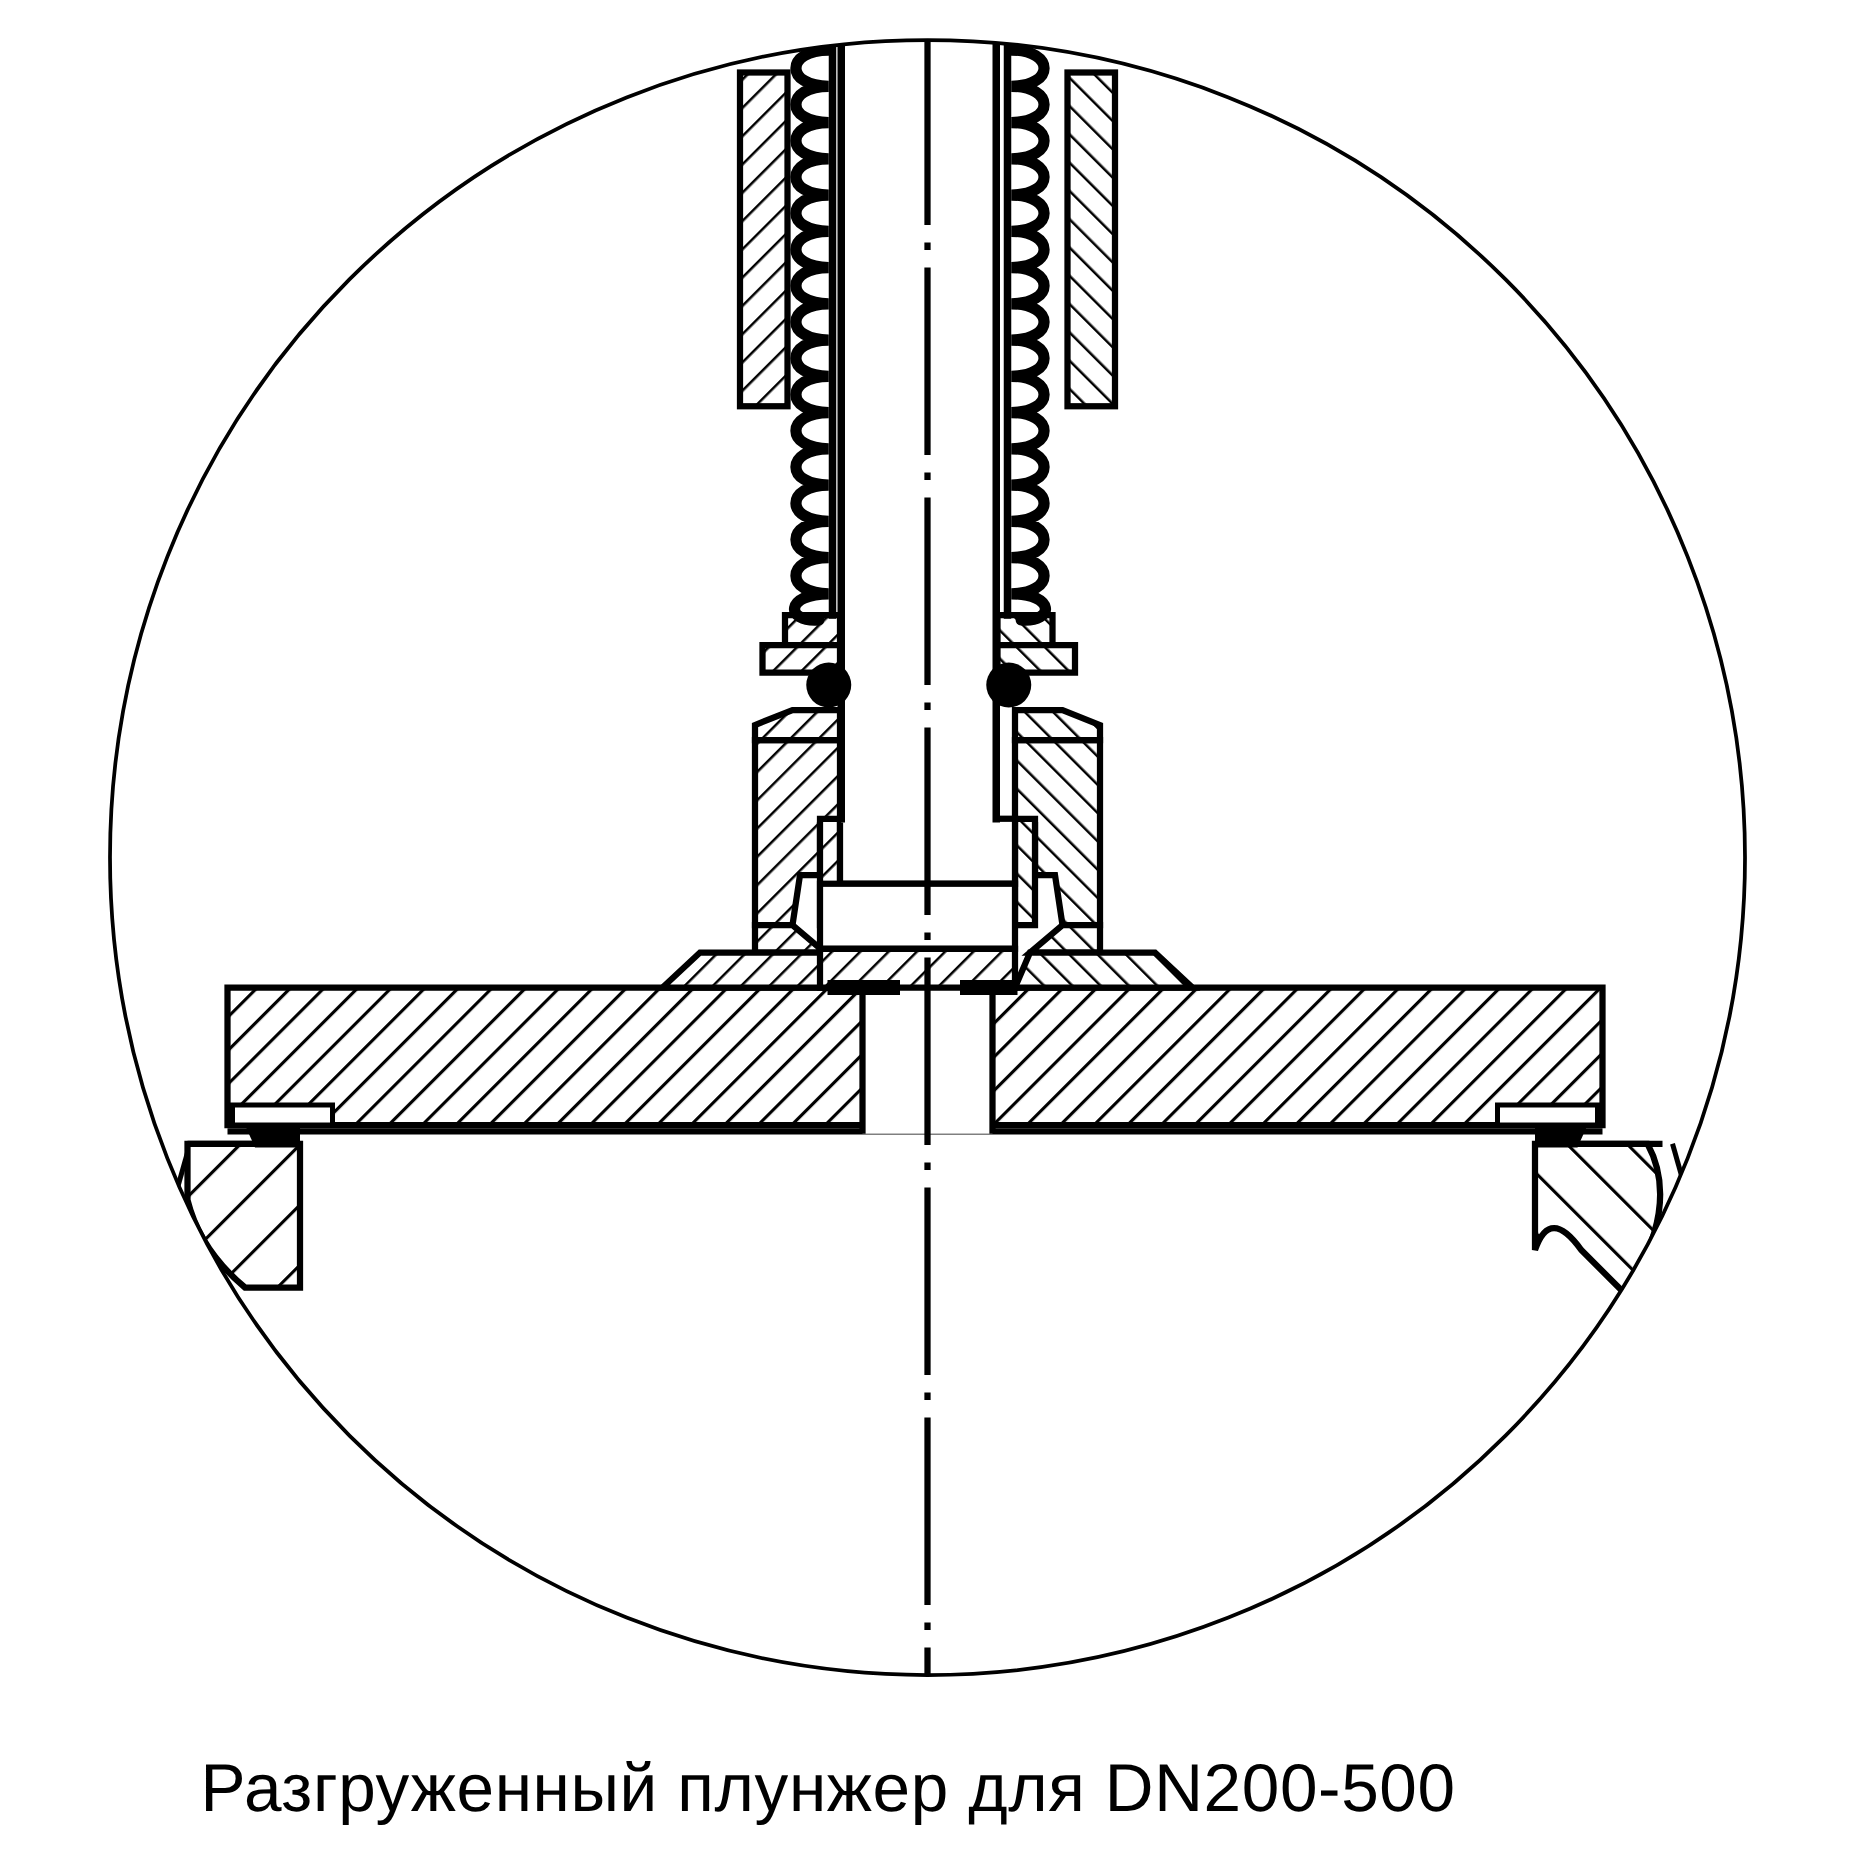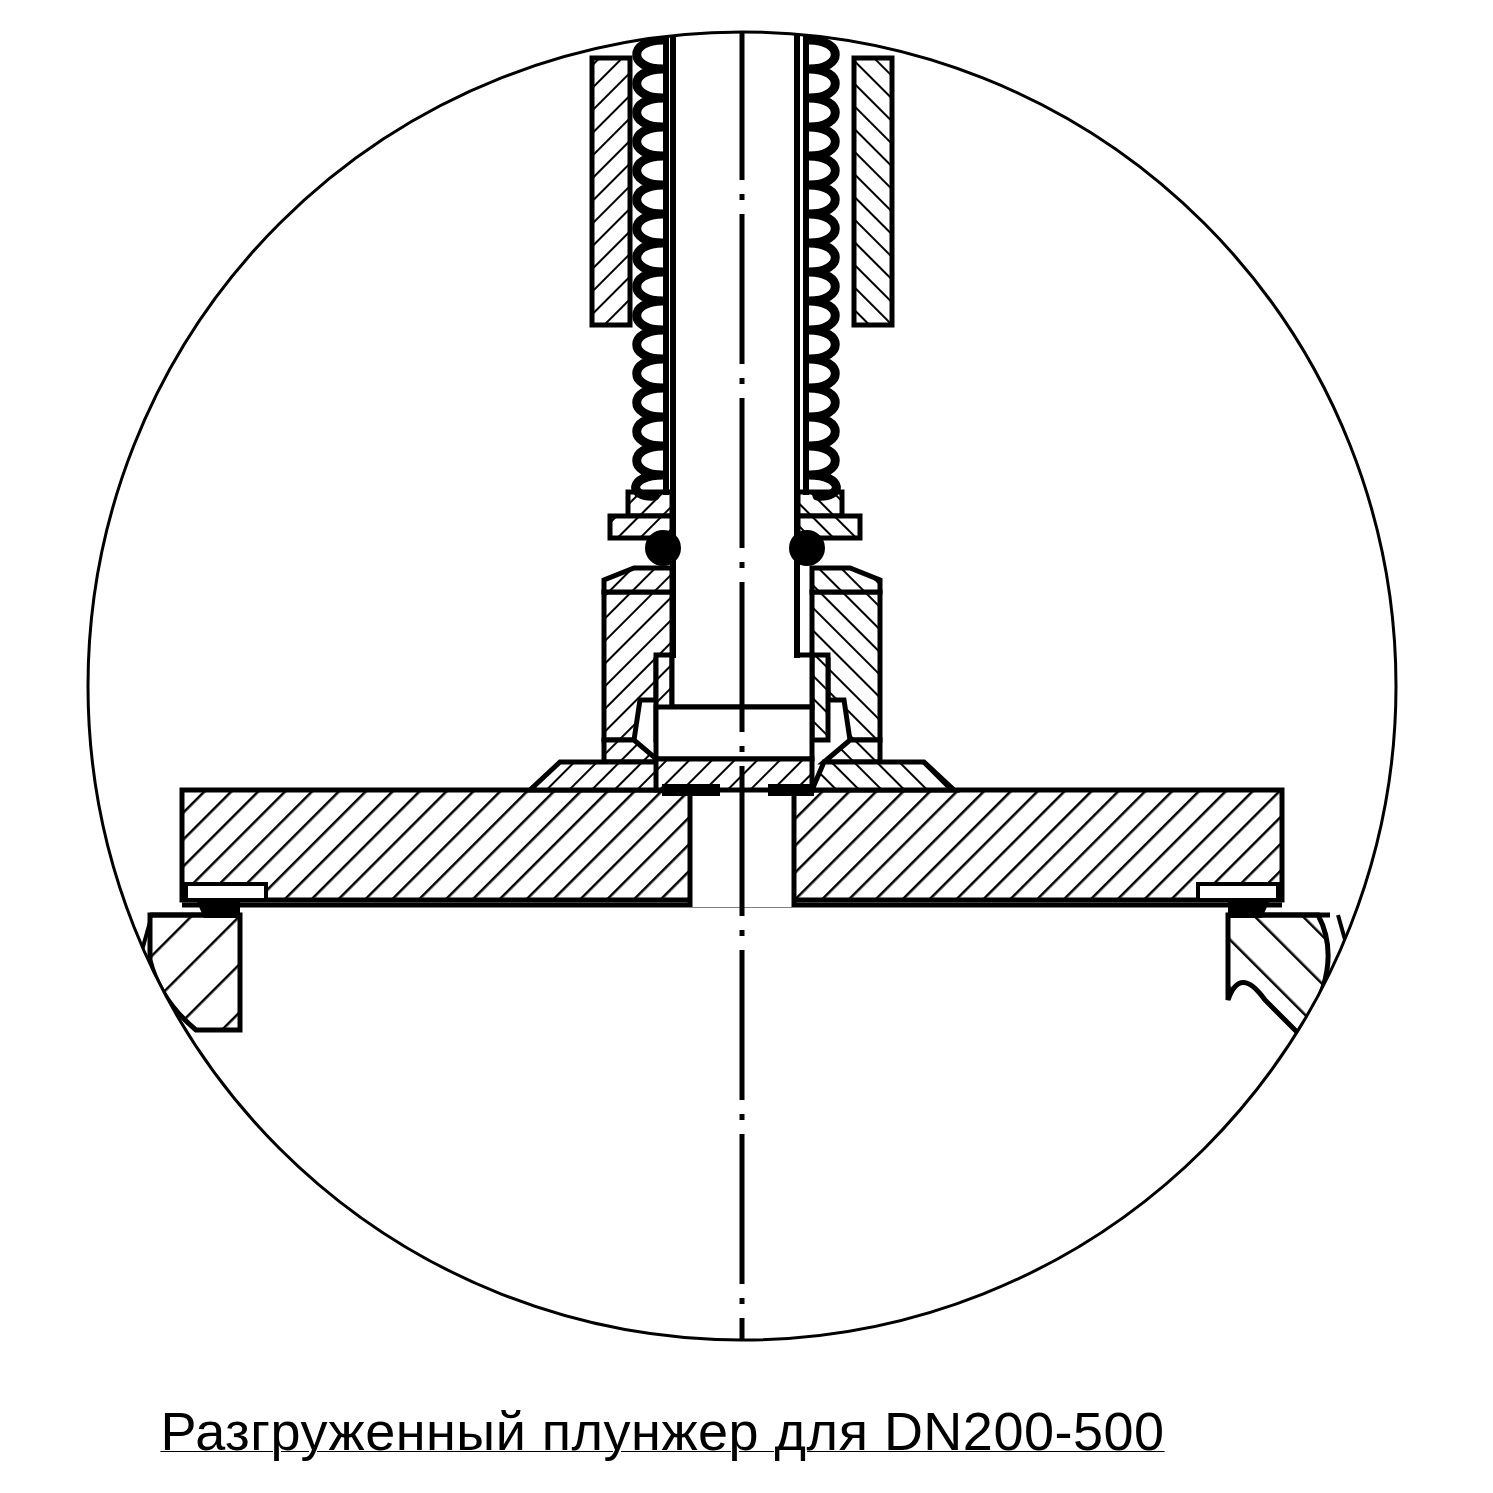--- a/index.html
+++ b/index.html
@@ -24,21 +24,20 @@
     width: 1493px;
     height: 1493px;
   }
   .caption-layer {
     position: absolute;
     left: 0;
     top: 1400px;
     width: 1325px;
     text-align: center;
     pointer-events: none;
-    text-decoration: underline;
   }
   .caption-text {
     font-family: "Liberation Sans", sans-serif;
     font-size: 54px;
     letter-spacing: 0.5px;
     color: #000000;
     white-space: nowrap;
     font-weight: 400;
   }
 </style>

